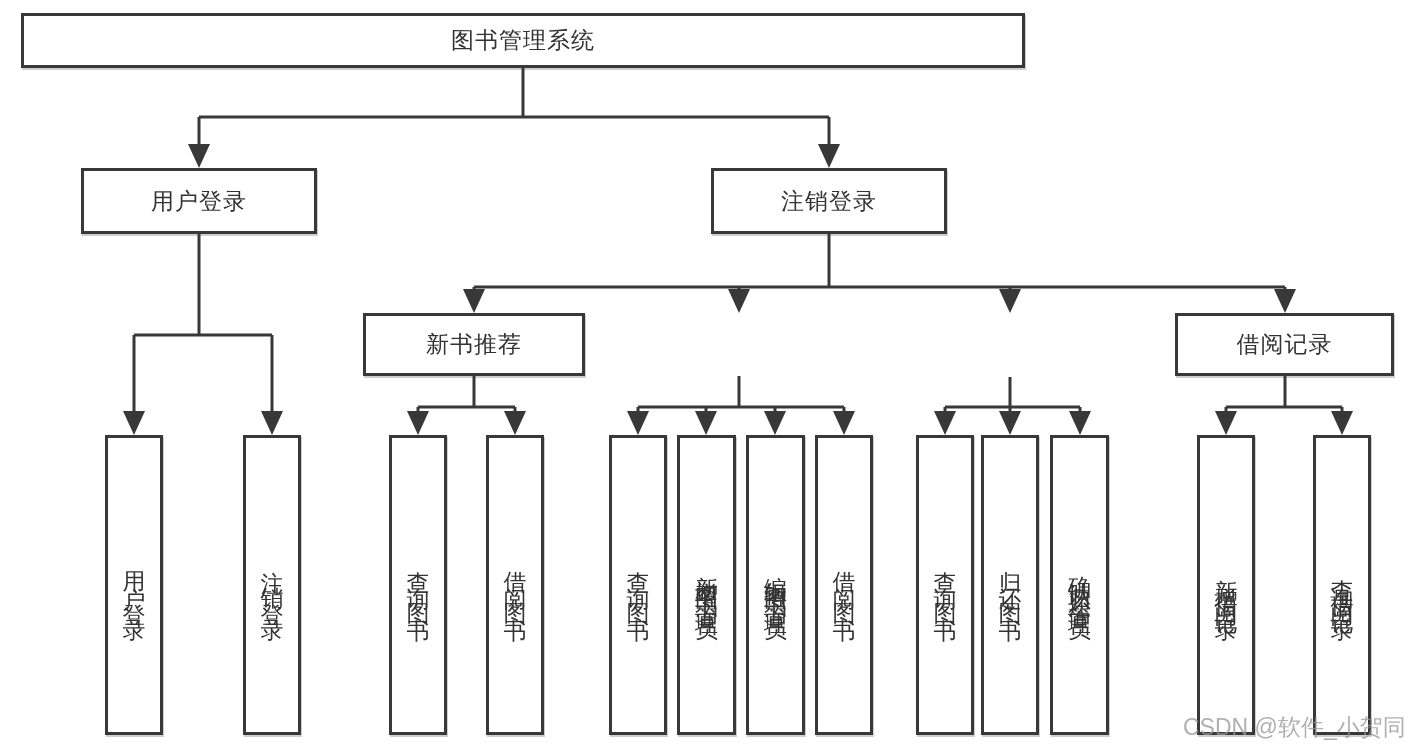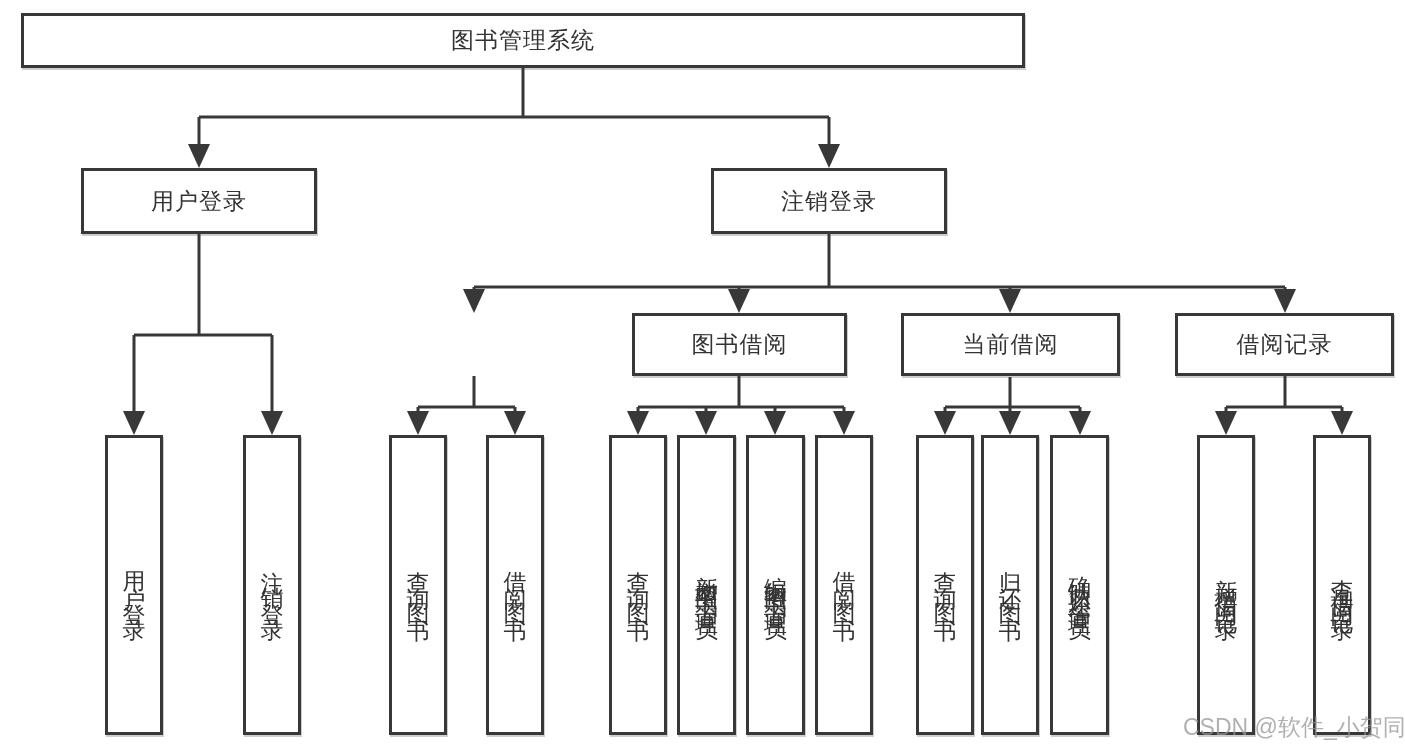--- a/index.html
+++ b/index.html
@@ -74,25 +74,22 @@
     <span class="h-label">图书管理系统</span>
   </div>
 
   <div class="box" style="left:81px; top:168px; width:236px; height:66px;">
     <span class="h-label">用户登录</span>
   </div>
   <div class="box" style="left:711px; top:168px; width:236px; height:66px;">
     <span class="h-label">注销登录</span>
   </div>
 
-  <div class="box" style="left:632px; top:313px; width:215px; height:63px;">
-    <span class="h-label">图书借阅</span>
-  </div>
-  <div class="box" style="left:901px; top:313px; width:219px; height:63px;">
-    <span class="h-label">当前借阅</span>
+  <div class="box" style="left:363px; top:313px; width:222px; height:63px;">
+    <span class="h-label">新书推荐</span>
   </div>
   <div class="box" style="left:1175px; top:313px; width:219px; height:63px;">
     <span class="h-label">借阅记录</span>
   </div>
 
   <div class="box leaf" style="left:105px; top:435px; width:58px; height:300px;">
     <span>用户登录</span>
   </div>
   <div class="box leaf" style="left:243px; top:435px; width:58px; height:300px;">
     <span>注销登录</span>

